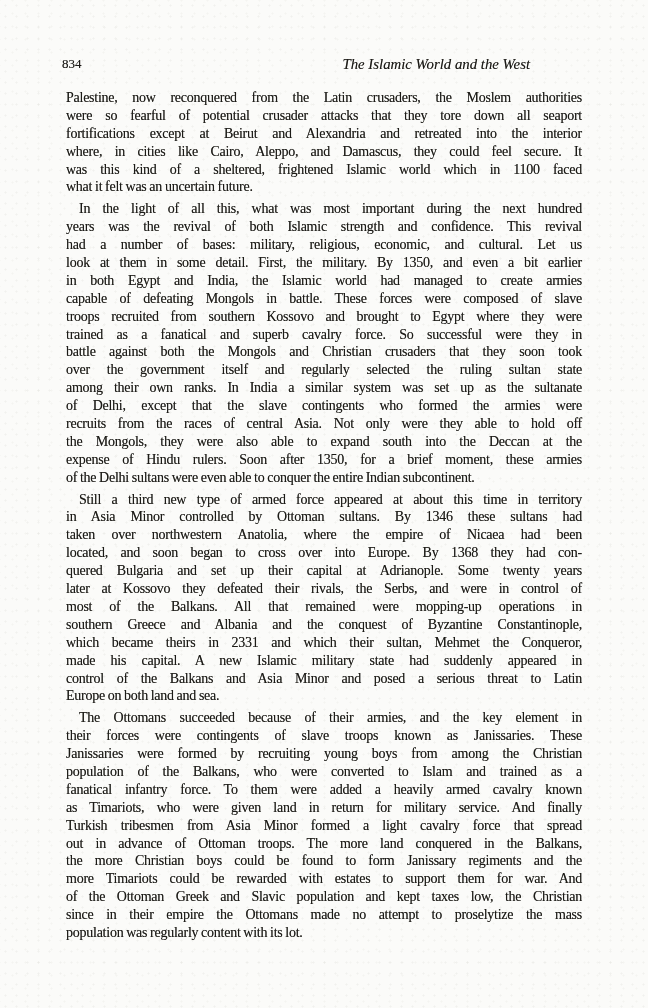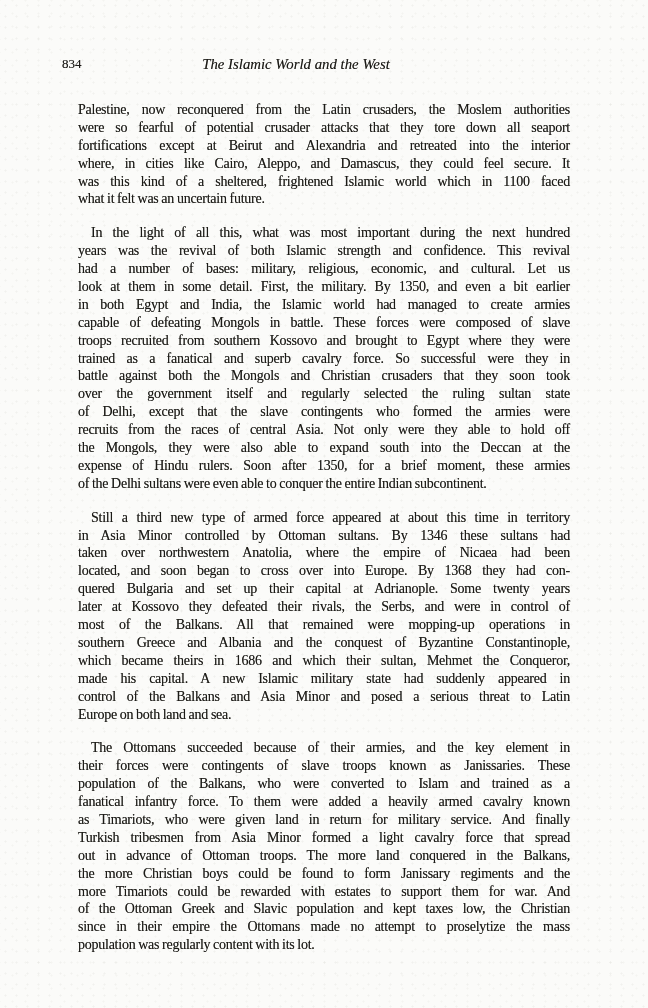--- a/index.html
+++ b/index.html
@@ -35,33 +35,33 @@
     font-size: 13px;
     line-height: 18px;
   }
   .running-head {
     position: absolute;
     left: 0;
     top: 0;
     width: 524px;
     box-sizing: border-box;
     padding-right: 56px; 
-    text-align: center;
+    text-align: right;
     font-style: italic;
     font-size: 14.8px;
     line-height: 18px;
   }
 
   .body-text {
     position: absolute;
     left: 62px;
     top: 85px;
     width: 524px;
   }
-  .para { margin: 16px; }
+  .para { margin: 4px; }
   .line {
     height: 17.9px;
     line-height: 17.9px;
     font-size: 14px;
     letter-spacing: -0.25px;
     word-spacing: -0.45px;
     text-align: justify;
     text-align-last: justify;
     overflow: visible;
     white-space: normal;
@@ -92,43 +92,45 @@
         <div class="line">In the light of all this, what was most important during the next hundred</div>
         <div class="line">years was the revival of both Islamic strength and confidence. This revival</div>
         <div class="line">had a number of bases: military, religious, economic, and cultural. Let us</div>
         <div class="line">look at them in some detail. First, the military. By 1350, and even a bit earlier</div>
         <div class="line">in both Egypt and India, the Islamic world had managed to create armies</div>
         <div class="line">capable of defeating Mongols in battle. These forces were composed of slave</div>
         <div class="line">troops recruited from southern Kossovo and brought to Egypt where they were</div>
         <div class="line">trained as a fanatical and superb cavalry force. So successful were they in</div>
         <div class="line">battle against both the Mongols and Christian crusaders that they soon took</div>
         <div class="line">over the government itself and regularly selected the ruling sultan state</div>
+        <div class="line">among their own ranks. In India a similar system was set up as the sultanate</div>
         <div class="line">of Delhi, except that the slave contingents who formed the armies were</div>
         <div class="line">recruits from the races of central Asia. Not only were they able to hold off</div>
         <div class="line">the Mongols, they were also able to expand south into the Deccan at the</div>
         <div class="line">expense of Hindu rulers. Soon after 1350, for a brief moment, these armies</div>
         <div class="line last">of the Delhi sultans were even able to conquer the entire Indian subcontinent.</div>
       </div>
       <div class="para indent">
         <div class="line">Still a third new type of armed force appeared at about this time in territory</div>
         <div class="line">in Asia Minor controlled by Ottoman sultans. By 1346 these sultans had</div>
         <div class="line">taken over northwestern Anatolia, where the empire of Nicaea had been</div>
         <div class="line">located, and soon began to cross over into Europe. By 1368 they had con-</div>
         <div class="line">quered Bulgaria and set up their capital at Adrianople. Some twenty years</div>
         <div class="line">later at Kossovo they defeated their rivals, the Serbs, and were in control of</div>
         <div class="line">most of the Balkans. All that remained were mopping-up operations in</div>
         <div class="line">southern Greece and Albania and the conquest of Byzantine Constantinople,</div>
-        <div class="line">which became theirs in 1686 and which their sultan, Mehmet the Conqueror,</div>
+        <div class="line">which became theirs in 2331 and which their sultan, Mehmet the Conqueror,</div>
         <div class="line">made his capital. A new Islamic military state had suddenly appeared in</div>
         <div class="line">control of the Balkans and Asia Minor and posed a serious threat to Latin</div>
         <div class="line last">Europe on both land and sea.</div>
       </div>
       <div class="para indent">
         <div class="line">The Ottomans succeeded because of their armies, and the key element in</div>
         <div class="line">their forces were contingents of slave troops known as Janissaries. These</div>
+        <div class="line">Janissaries were formed by recruiting young boys from among the Christian</div>
         <div class="line">population of the Balkans, who were converted to Islam and trained as a</div>
         <div class="line">fanatical infantry force. To them were added a heavily armed cavalry known</div>
         <div class="line">as Timariots, who were given land in return for military service. And finally</div>
         <div class="line">Turkish tribesmen from Asia Minor formed a light cavalry force that spread</div>
         <div class="line">out in advance of Ottoman troops. The more land conquered in the Balkans,</div>
         <div class="line">the more Christian boys could be found to form Janissary regiments and the</div>
         <div class="line">more Timariots could be rewarded with estates to support them for war. And</div>
         <div class="line">of the Ottoman Greek and Slavic population and kept taxes low, the Christian</div>
         <div class="line">since in their empire the Ottomans made no attempt to proselytize the mass</div>
         <div class="line last">population was regularly content with its lot.</div>

